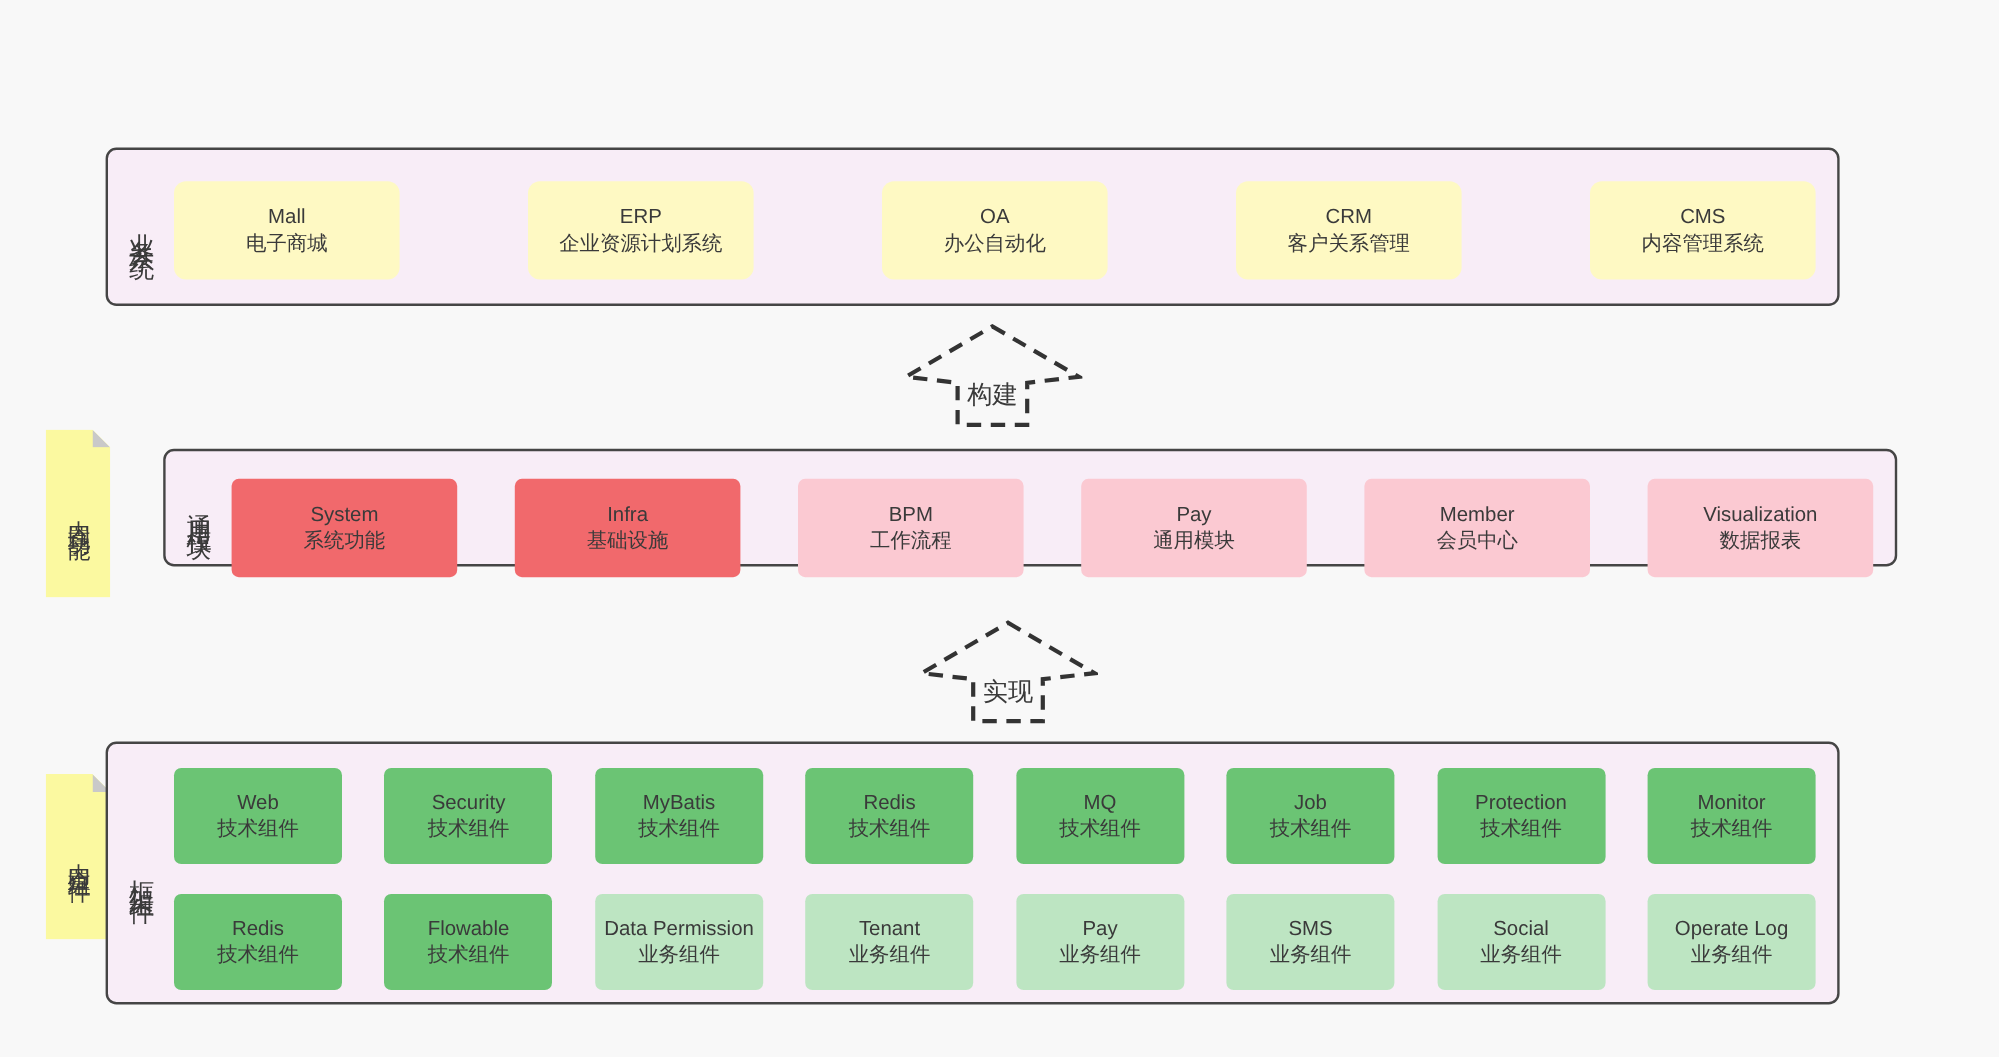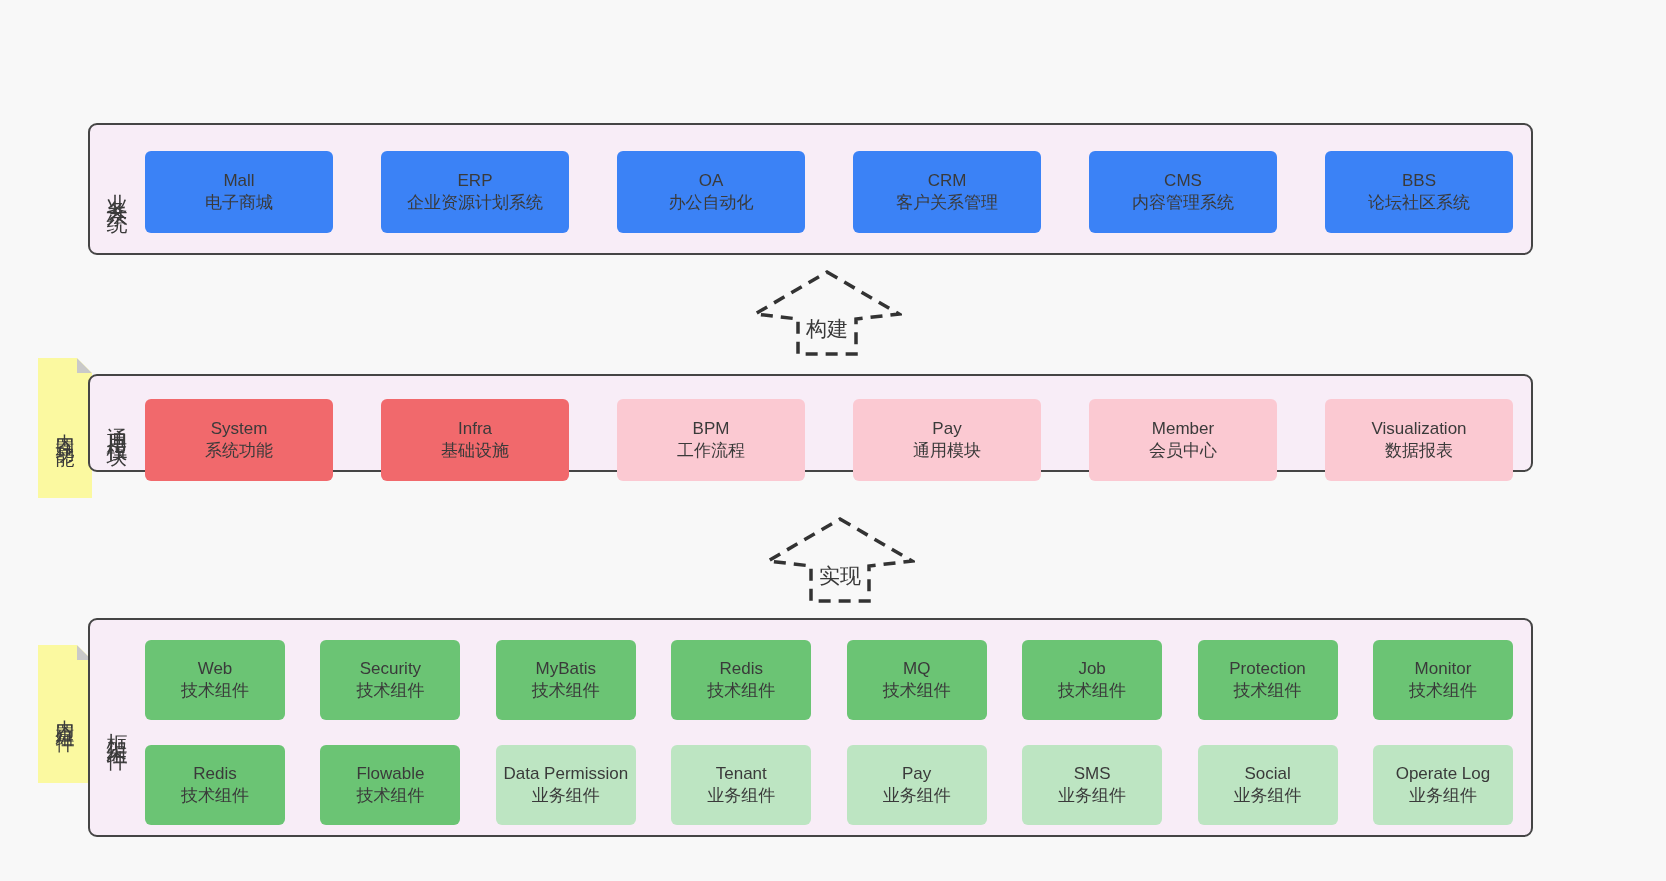--- a/index.html
+++ b/index.html
@@ -20,21 +20,21 @@
   .layer-label{position:absolute;left:13px;top:50%;transform:translateY(-50%);
          writing-mode:vertical-lr;text-orientation:upright;font-size:21px;letter-spacing:6px;}
   .boxes-row{position:absolute;left:55px;right:18px;display:flex;justify-content:space-between;}
 
   
   .box{border-radius:6px;display:flex;flex-direction:column;align-items:center;
        justify-content:center;text-align:center;font-size:17px;line-height:1.32;
        box-sizing:border-box;padding:2px 4px;}
   .box.w6{width:188px;height:82px;}
   .box.w8{width:140px;height:80px;}
-  .blue{background:#3b82f6;}
+  .blue{background:#fef9c3;border-radius:10px;}
   .red{background:#f1696c;}
   .pink{background:#fbc9d2;align-items:center;}
   .green{background:#6bc474;}
   .lightgreen{background:#bde5c2;}
 
   
   .arrow{position:absolute;width:150px;height:90px;}
   .arrow svg{display:block;width:100%;height:100%;}
   .arrow .alabel{position:absolute;left:50%;top:47px;transform:translateX(-50%);
         background:#f8f8f8;font-size:21px;padding:0 3px;white-space:nowrap;}
@@ -69,35 +69,31 @@
         <span>办公自动化</span>
       </div>
       <div class="box w6 blue">
         <span>CRM</span>
         <span>客户关系管理</span>
       </div>
       <div class="box w6 blue">
         <span>CMS</span>
         <span>内容管理系统</span>
       </div>
-      <div class="box w6 blue">
-        <span>BBS</span>
-        <span>论坛社区系统</span>
-      </div>
     </div>
   </div>
 
   <div class="arrow" style="left:752px;top:268px;">
     <svg viewBox="0 0 150 90">
       <polygon points="75,4 147,46 104,51 104,86 46,86 46,51 3,46" fill="none" stroke="#333333" stroke-width="3.5" stroke-dasharray="12 8"></polygon>
     </svg>
     <span class="alabel">构建</span>
   </div>
 
-  <div class="layer" style="top:374px;height:98px;">
+  <div class="layer" style="top:374px;height:98px;margin-left:48px;">
     <div class="layer-label">通用模块</div>
     <div class="boxes-row" style="top:23px;">
       <div class="box w6 red">
         <span>System</span>
         <span>系统功能</span>
       </div>
       <div class="box w6 red">
         <span>Infra</span>
         <span>基础设施</span>
       </div>

